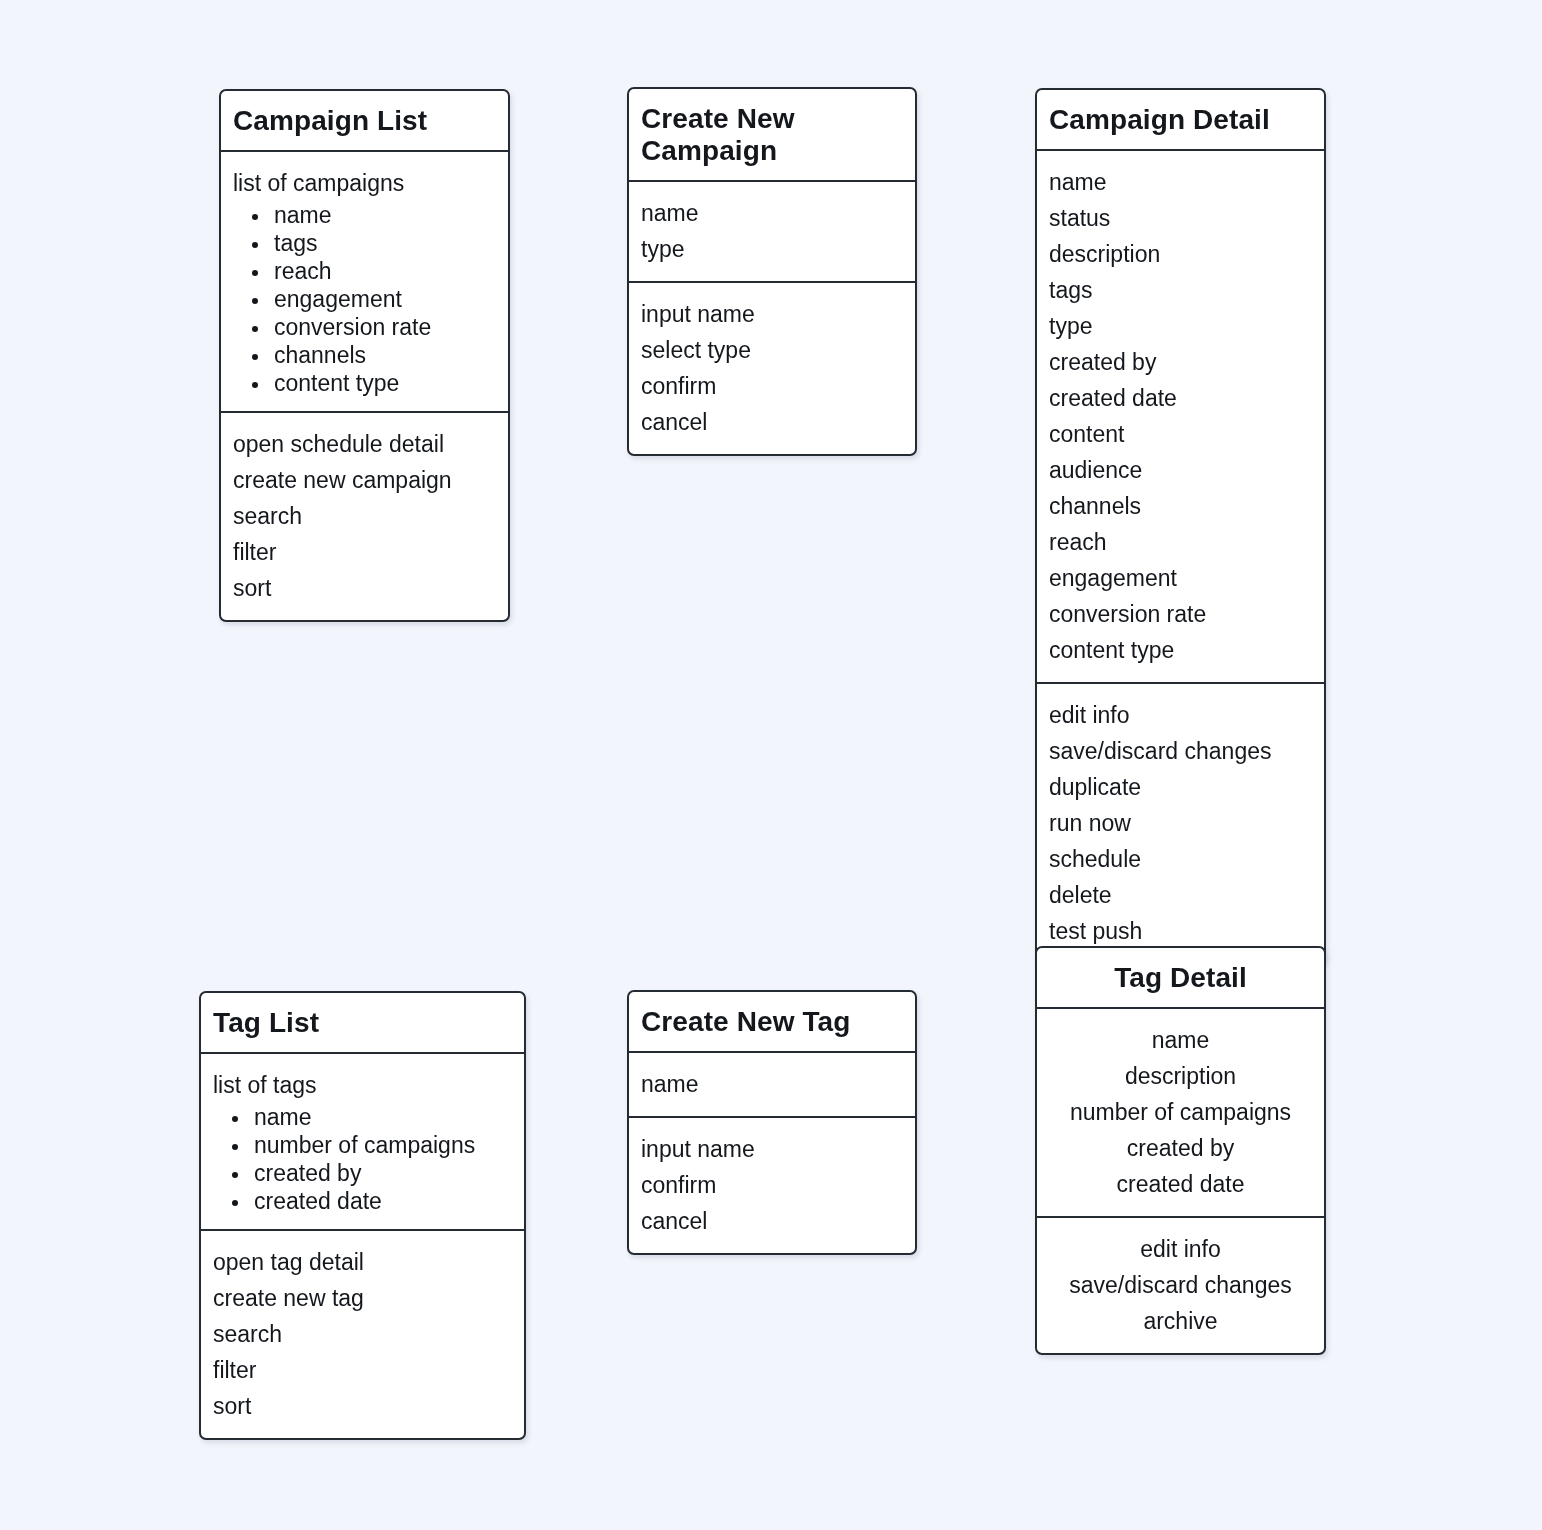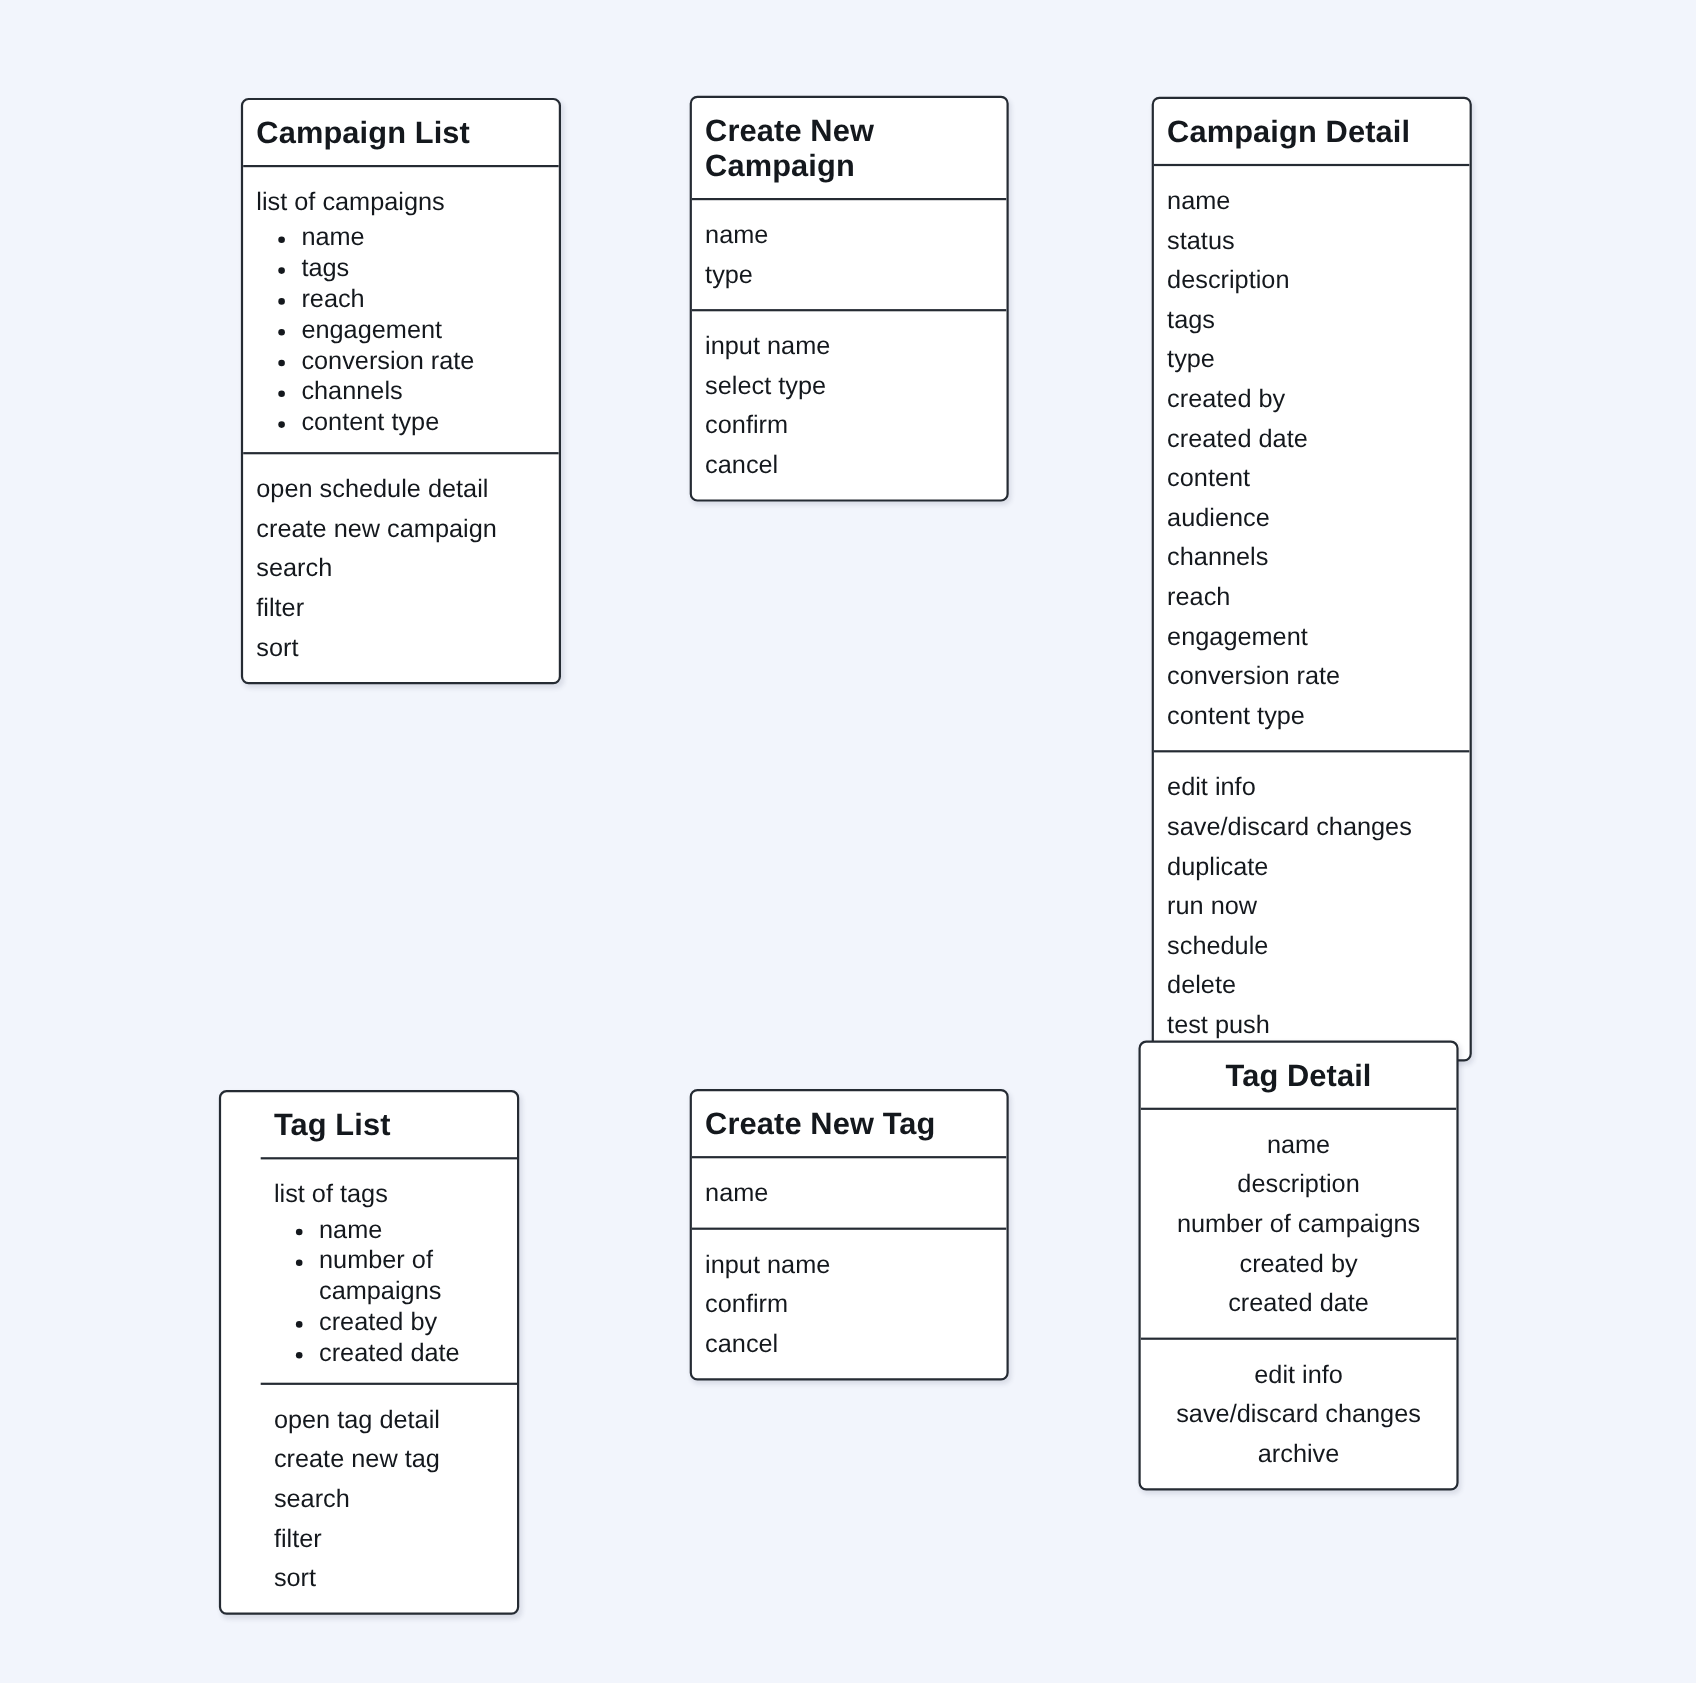--- a/index.html
+++ b/index.html
@@ -61,22 +61,22 @@
     line-height: 28px;
     padding-left: 3px;
   }
   ul.bullets li::marker {
     font-size: 20px;
   }
 
   
   #campaign-list      { left: 219px; top: 89px;   width: 291px; }
   #create-new-campaign{ left: 627px; top: 87px;   width: 290px; }
-  #campaign-detail    { left: 1035px;top: 88px;   width: 291px; margin-left: 12px; }
-  #tag-list           { left: 199px; top: 991px;  width: 273px; padding-left: 36px; }
+  #campaign-detail    { left: 1035px;top: 88px;   width: 291px; }
+  #tag-list           { left: 199px; top: 991px;  width: 327px; }
   #create-new-tag     { left: 627px; top: 990px;  width: 290px; }
   #tag-detail         { left: 1035px;top: 946px;  width: 291px; text-align: center; }
   .sec-bullets{ padding-bottom: 14px; }
 </style>
 </head>
 <body>
 
 <div class="canvas">
 
   <div class="card" id="campaign-list">

